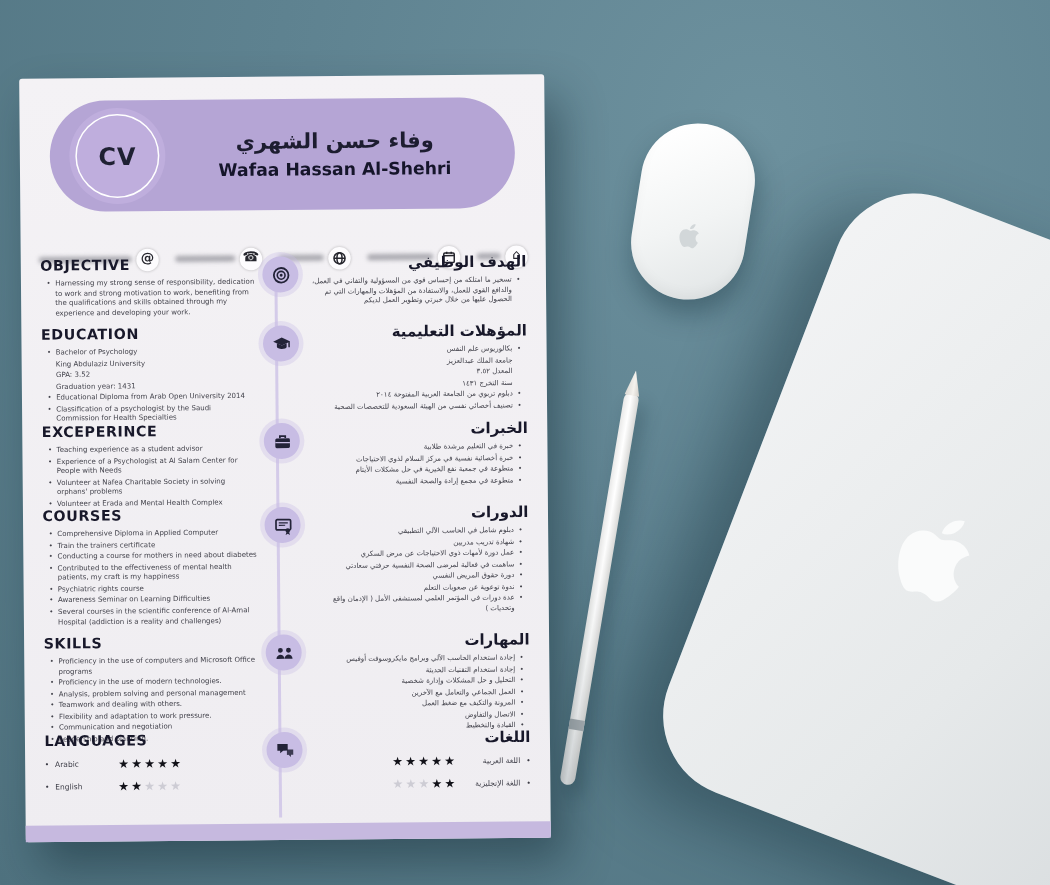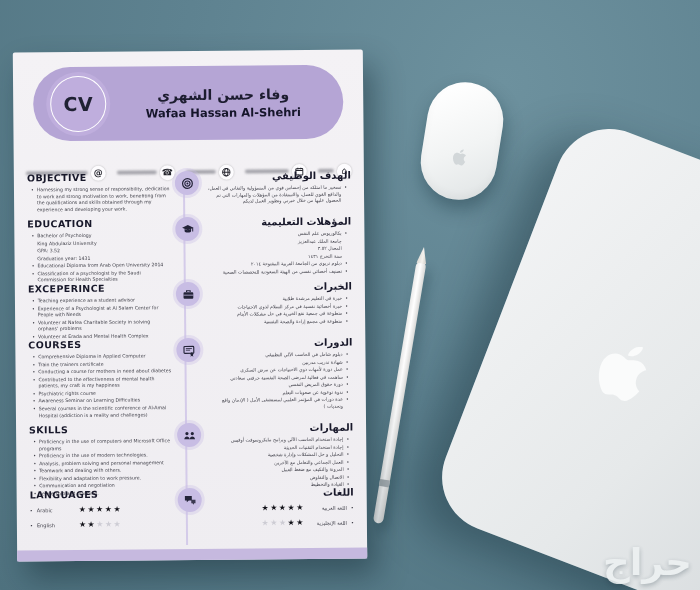--- a/index.html
+++ b/index.html
@@ -35,21 +35,21 @@
     text-shadow:0 2px 5px rgba(30,50,60,.35);}
   
   .paper{position:absolute;left:15px;top:51px;width:350px;height:509px;z-index:3;
     background:linear-gradient(180deg,#f4f2f5 0%,#efedf1 100%);border-radius:2px;
     transform:rotate(-0.5deg);box-shadow:10px 16px 30px rgba(10,30,40,.42);}
   .header-pill{position:absolute;left:20px;top:15px;width:310px;height:74px;border-radius:37px;
     background:#b5a5d5;}
   .cv-badge{position:absolute;left:13px;top:5px;width:64px;height:64px;border-radius:50%;
     background:#bfaeDD;background:#bfaedd;}
   .cv-ring{position:absolute;inset:4px;border:1.6px solid #ffffff;border-radius:50%;
-    display:flex;align-items:center;justify-content:center;font-size:19px;font-weight:800;
+    display:flex;align-items:center;justify-content:center;font-size:16px;font-weight:800;
     color:#1f2133;letter-spacing:.5px;}
   .names{position:absolute;left:86px;right:16px;top:0;bottom:0;display:flex;flex-direction:column;
     align-items:center;justify-content:center;gap:3px;}
   .name-ar{font-size:14px;font-weight:800;color:#1d1d30;direction:rtl;}
   .name-en{font-size:11.5px;font-weight:800;color:#15152a;}
   
   .contact-row{position:absolute;left:12px;right:12px;top:112px;height:18px;display:flex;
     justify-content:space-between;align-items:center;}
   .contact-item{display:flex;align-items:center;gap:3px;}
   .blur-bar{height:4.5px;border-radius:3px;background:#8e8e96;opacity:.75;filter:blur(1.3px);}
@@ -507,14 +507,13 @@
                 <span class="stars"><span>★</span><span>★</span><span class="off">★</span><span class="off">★</span><span class="off">★</span></span>
               </div>
             </div>
           </div>
         </div>
       </div>
 
     <div class="footer-band"></div>
   </div>
 
-  <div class="watermark">حراج</div>
 </div>
 
 </body></html>

